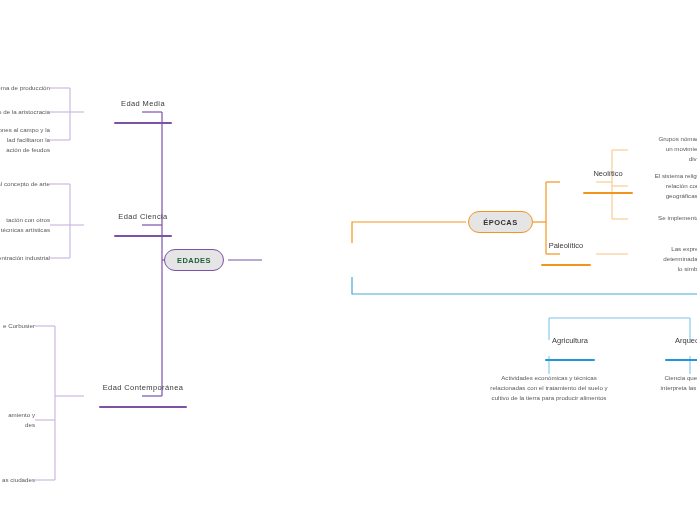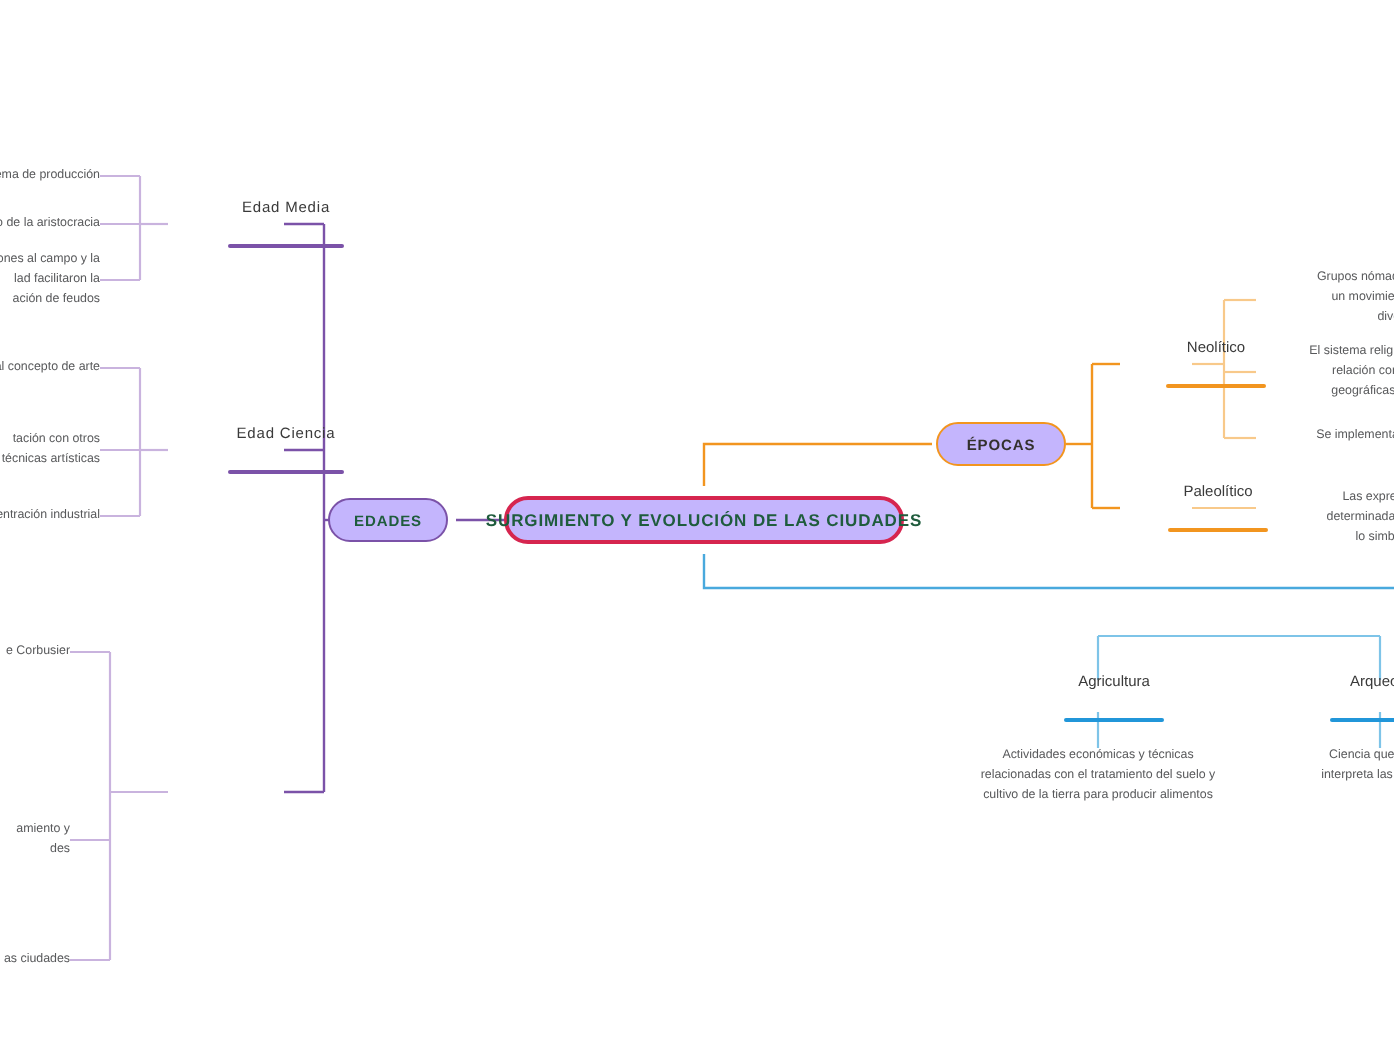--- a/index.html
+++ b/index.html
@@ -28,21 +28,21 @@
     pointer-events: none;
   }
 
   
   .pill {
     position: absolute;
     box-sizing: border-box;
     display: flex;
     align-items: center;
     justify-content: center;
-    background: #c4b5fd;
+    background: #e5e5e5;
     border-radius: 14px;
     font-weight: bold;
     letter-spacing: 0.3px;
     white-space: nowrap;
   }
   .pill-root {
     border: 2px solid #d6254f;
     color: #1f5c3d;
     font-size: 8.5px;
     border-radius: 13px;
@@ -150,36 +150,39 @@
     <path d="M352 277 L352 294 L697 294" stroke="#49a9dd" stroke-width="1.2" fill="none"></path>
 
     <path d="M549 318 L549 340" stroke="#7ec4e8" stroke-width="1.1" fill="none"></path>
     <path d="M549 318 L690 318" stroke="#7ec4e8" stroke-width="1.1" fill="none"></path>
     <path d="M690 318 L690 340" stroke="#7ec4e8" stroke-width="1.1" fill="none"></path>
 
     <path d="M549 356 L549 374" stroke="#7ec4e8" stroke-width="1.1" fill="none"></path>
     <path d="M690 356 L690 374" stroke="#7ec4e8" stroke-width="1.1" fill="none"></path>
   </svg>
 
-  <div class="pill pill-root" style="left:252px; top:248px; width:200px; height:24px;">SURGIMIENTO Y EVOLUCIÓN DE LAS CIUDADES</div>
 
   <div class="pill pill-edades" style="left:164px; top:249px; width:60px; height:22px;">EDADES</div>
 
   <div class="pill pill-epocas" style="left:468px; top:211px; width:65px; height:22px;">ÉPOCAS</div>
 
   <div class="topic topic-purple" style="left:84px; top:99px; width:118px;">
     <span>Edad Media</span>
     <span class="bar" style="width:58px;"></span>
   </div>
 
   <div class="topic topic-purple" style="left:84px; top:212px; width:118px;">
     <span>Edad Ciencia</span>
     <span class="bar" style="width:58px;"></span>
   </div>
 
+  <div class="topic topic-purple" style="left:55px; top:383px; width:176px;">
+    <span>Edad Contemporánea</span>
+    <span class="bar" style="width:88px;"></span>
+  </div>
 
   <div class="leaf leaf-r" style="left:-46px; top:83px; width:96px;">sistema de producción</div>
   <div class="leaf leaf-r" style="left:-46px; top:107px; width:96px;">iento de la aristocracia</div>
   <div class="leaf leaf-r" style="left:-46px; top:125px; width:96px; white-space:pre-line;">ones al campo y la
 lad facilitaron la
 ación de feudos</div>
 
   <div class="leaf leaf-r" style="left:-46px; top:179px; width:96px;">al concepto de arte</div>
   <div class="leaf leaf-r" style="left:-46px; top:215px; width:96px; white-space:pre-line;">tación con otros
 técnicas artísticas</div>
@@ -188,39 +191,39 @@
   <div class="leaf leaf-r" style="left:-56px; top:321px; width:91px;">e Corbusier</div>
   <div class="leaf leaf-r" style="left:-56px; top:410px; width:91px; white-space:pre-line;">amiento y
 des</div>
   <div class="leaf leaf-r" style="left:-56px; top:475px; width:91px;">as ciudades</div>
 
   <div class="topic topic-orange" style="left:558px; top:169px; width:100px;">
     <span>Neolítico</span>
     <span class="bar" style="width:50px;"></span>
   </div>
 
-  <div class="topic topic-orange" style="left:559px; top:241px; width:100px;">
+  <div class="topic topic-orange" style="left:516px; top:241px; width:100px;">
     <span>Paleolítico</span>
     <span class="bar" style="width:50px;"></span>
   </div>
 
   <div class="leaf leaf-r" style="left:600px; top:134px; width:130px; white-space:pre-line;">Grupos nómadas que real
 un movimiento cíclico e
 diversas zonas</div>
   <div class="leaf leaf-r" style="left:600px; top:171px; width:130px; white-space:pre-line;">El sistema religioso o de cu
 relación con las condici
 geográficas y astronóm</div>
   <div class="leaf leaf-r" style="left:600px; top:213px; width:130px; white-space:pre-line;">Se implementa el desarrol
 la alfarería</div>
 
   <div class="leaf leaf-r" style="left:600px; top:244px; width:130px; white-space:pre-line;">Las expresiones artís
 determinadas fundamen
 lo simbólico, mítico</div>
 
-  <div class="topic topic-blue" style="left:507px; top:336px; width:100px;">
+  <div class="topic topic-blue" style="left:520px; top:336px; width:100px;">
     <span>Agricultura</span>
     <span class="bar" style="width:50px;"></span>
   </div>
 
   <div class="topic topic-blue" style="left:640px; top:336px; width:100px;">
     <span>Arqueolo</span>
     <span class="bar" style="width:50px;"></span>
   </div>
 
   <div class="leaf leaf-c" style="left:484px; top:373px; width:130px; white-space:pre-line;">Actividades económicas y técnicas

